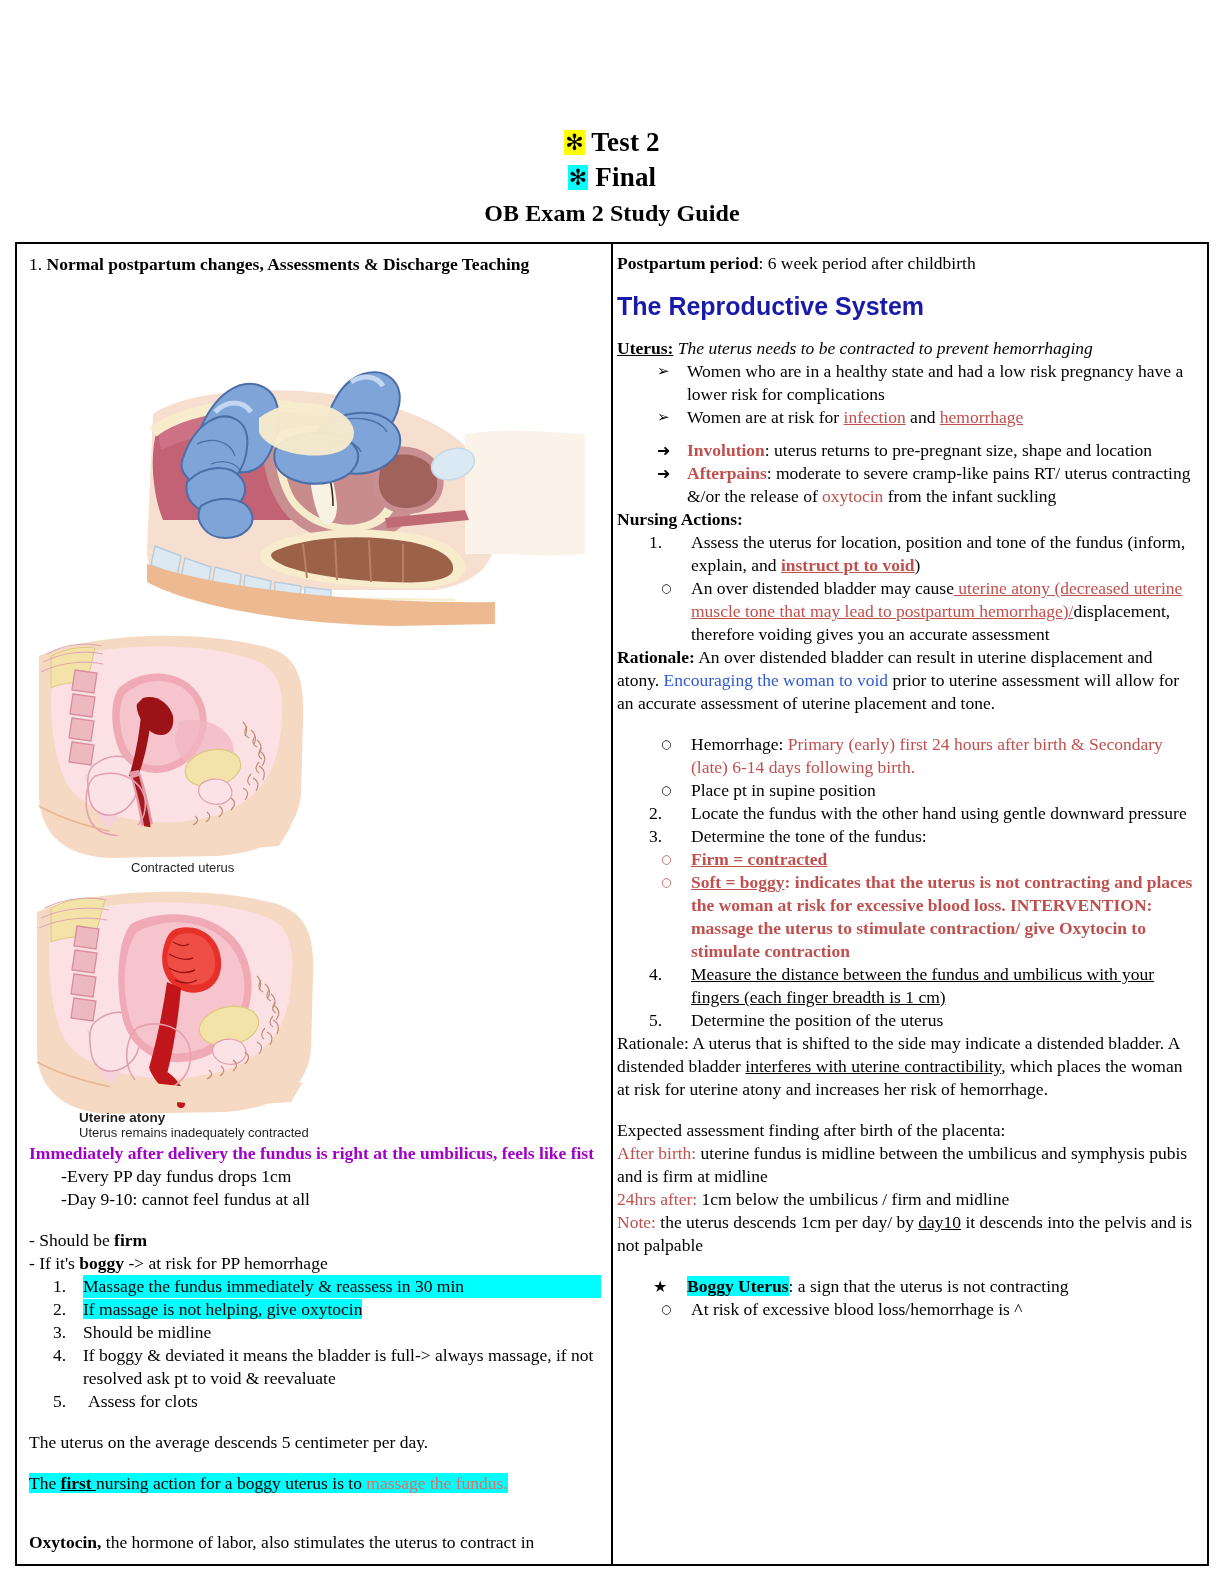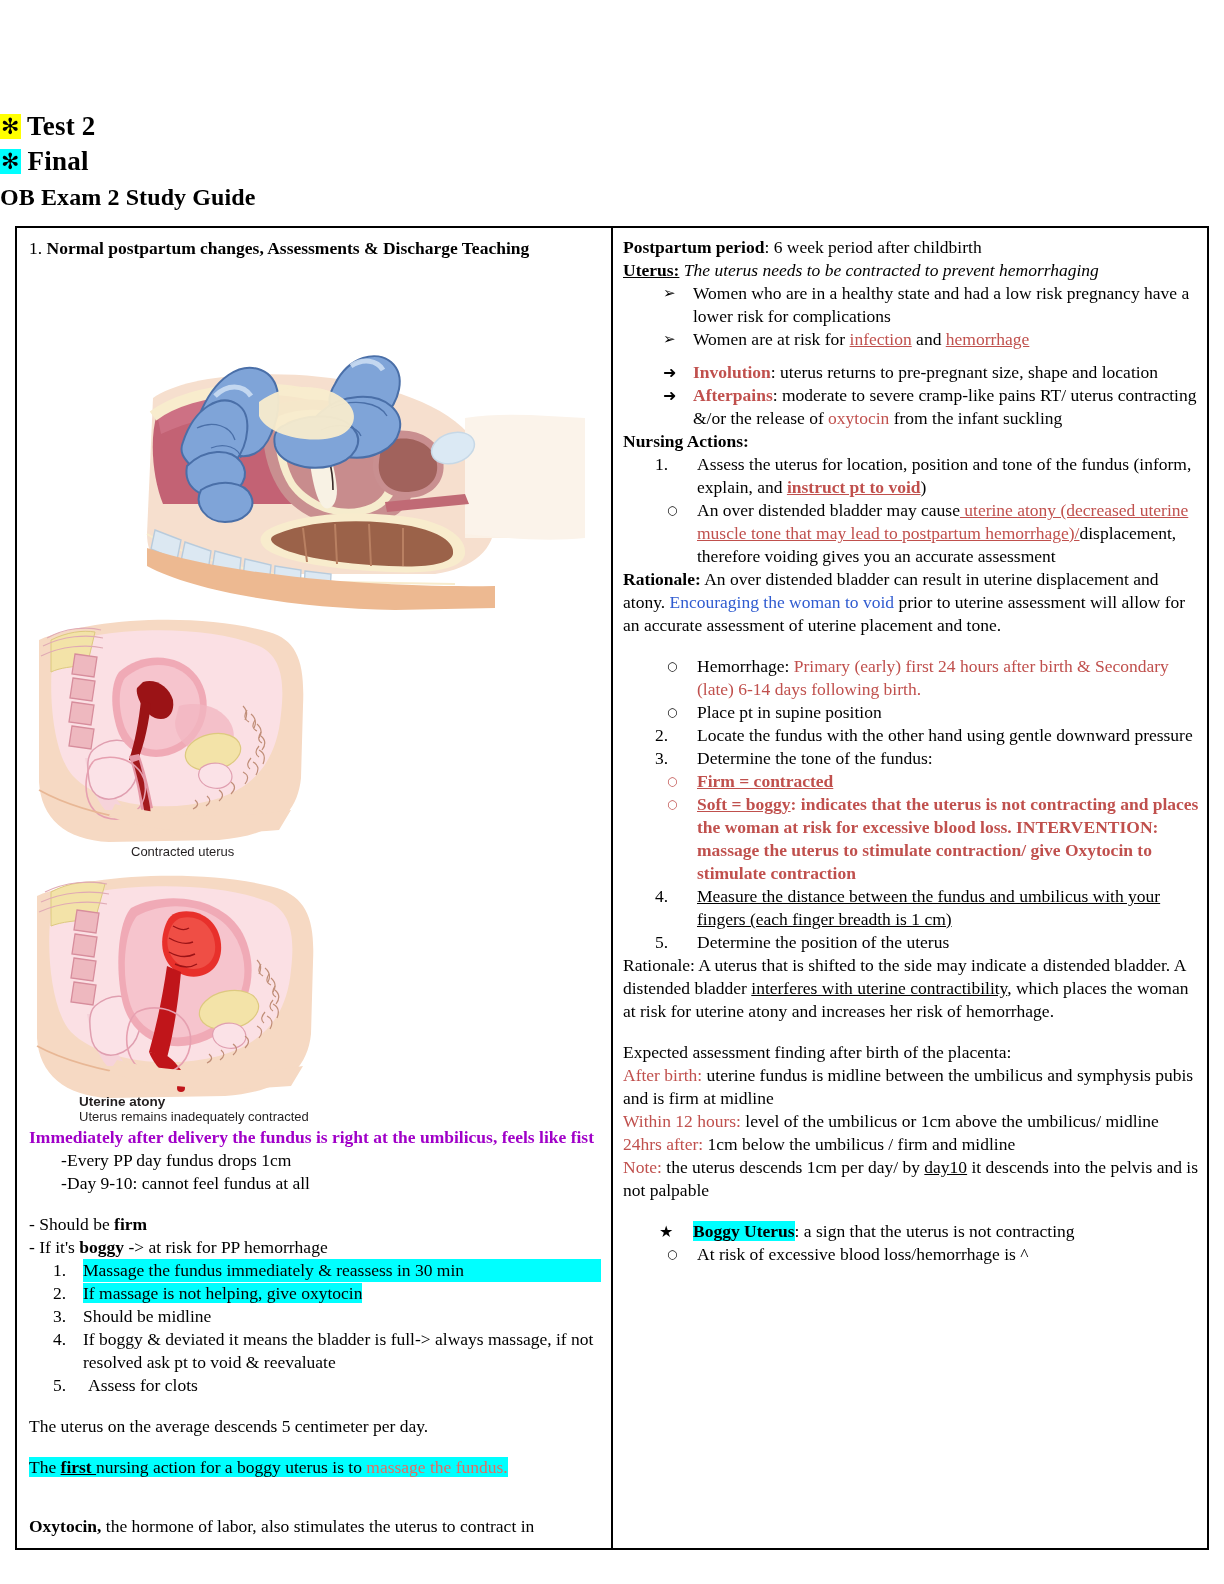--- a/index.html
+++ b/index.html
@@ -13,21 +13,23 @@
   .page{
     width:1224px;
     min-height:1584px;
     position:relative;
     box-sizing:border-box;
     padding:0;
   }
 
   
   .header{
+    text-align:center;
     padding-top:109px;
+    margin-top:16px;
   }
   .hline{
     font-weight:bold;
     font-size:27px;
     line-height:35px;
     letter-spacing:.2px;
   }
   .hl-yellow{background:#FFFF00;padding:0 1px;}
   .hl-cyan{background:#00FFFF;padding:0 1px;}
   .ast{font-family:"DejaVu Sans", sans-serif;font-size:22px;vertical-align:1px;}
@@ -50,21 +52,21 @@
   .col-left{
     width:596px;
     box-sizing:border-box;
     border-right:2px solid #000;
     padding:8px 10px 10px 12px;
     overflow:hidden;
   }
   .col-right{
     width:594px;
     box-sizing:border-box;
-    padding:8px 8px 10px 10px;
+    padding:8px 8px 10px 4px;
     overflow:hidden;
   }
   .s17{font-size:17.5px;line-height:23px;}
   .b{font-weight:bold;}
   .u{text-decoration:underline;}
   .red{color:#c0504d;}
   .redu{color:#c0504d;text-decoration:underline;}
   .blue{color:#2f5bd0;}
   .purple{color:#a000c8;}
   .cyan{background:#00FFFF;}
@@ -358,20 +360,21 @@
       </div>
 
     </div>
 
     <div class="col-right">
 
       <div class="s17">
         <b>Postpartum period</b><span>: 6 week period after childbirth</span>
       </div>
 
+      <div class="h2blue">The Reproductive System</div>
 
       <div class="s17">
         <b class="u">Uterus:</b><i> The uterus needs to be contracted to prevent hemorrhaging</i>
       </div>
 
       <div class="r-arrow">
         <div class="li">
           <span class="mk">➢</span>
           <span class="bd">Women who are in a healthy state and had a low risk pregnancy have a lower risk for complications</span>
         </div>
@@ -462,23 +465,20 @@
 
       <div class="s17">
         <span>Rationale:</span><span> A uterus that is shifted to the side may indicate a distended bladder. A distended bladder </span><span class="u">interferes with uterine contractibility</span><span>, which places the woman at risk for uterine atony and increases her risk of hemorrhage.</span>
       </div>
 
       <div class="spacer"></div>
 
       <div class="s17">Expected assessment finding after birth of the placenta:</div>
       <div class="s17">
         <span class="red">After birth:</span><span> uterine fundus is midline between the umbilicus and symphysis pubis and is firm at midline</span>
-      </div>
-      <div class="s17">
-        <span class="red">Within 12 hours:</span><span> level of the umbilicus or 1cm above the umbilicus/ midline</span>
       </div>
       <div class="s17">
         <span class="red">24hrs after:</span><span> 1cm below the umbilicus / firm and midline</span>
       </div>
       <div class="s17">
         <span class="red">Note:</span><span> the uterus descends 1cm per day/ by </span><span class="u">day10</span><span> it descends into the pelvis and is not palpable</span>
       </div>
 
       <div class="spacer"></div>
 

